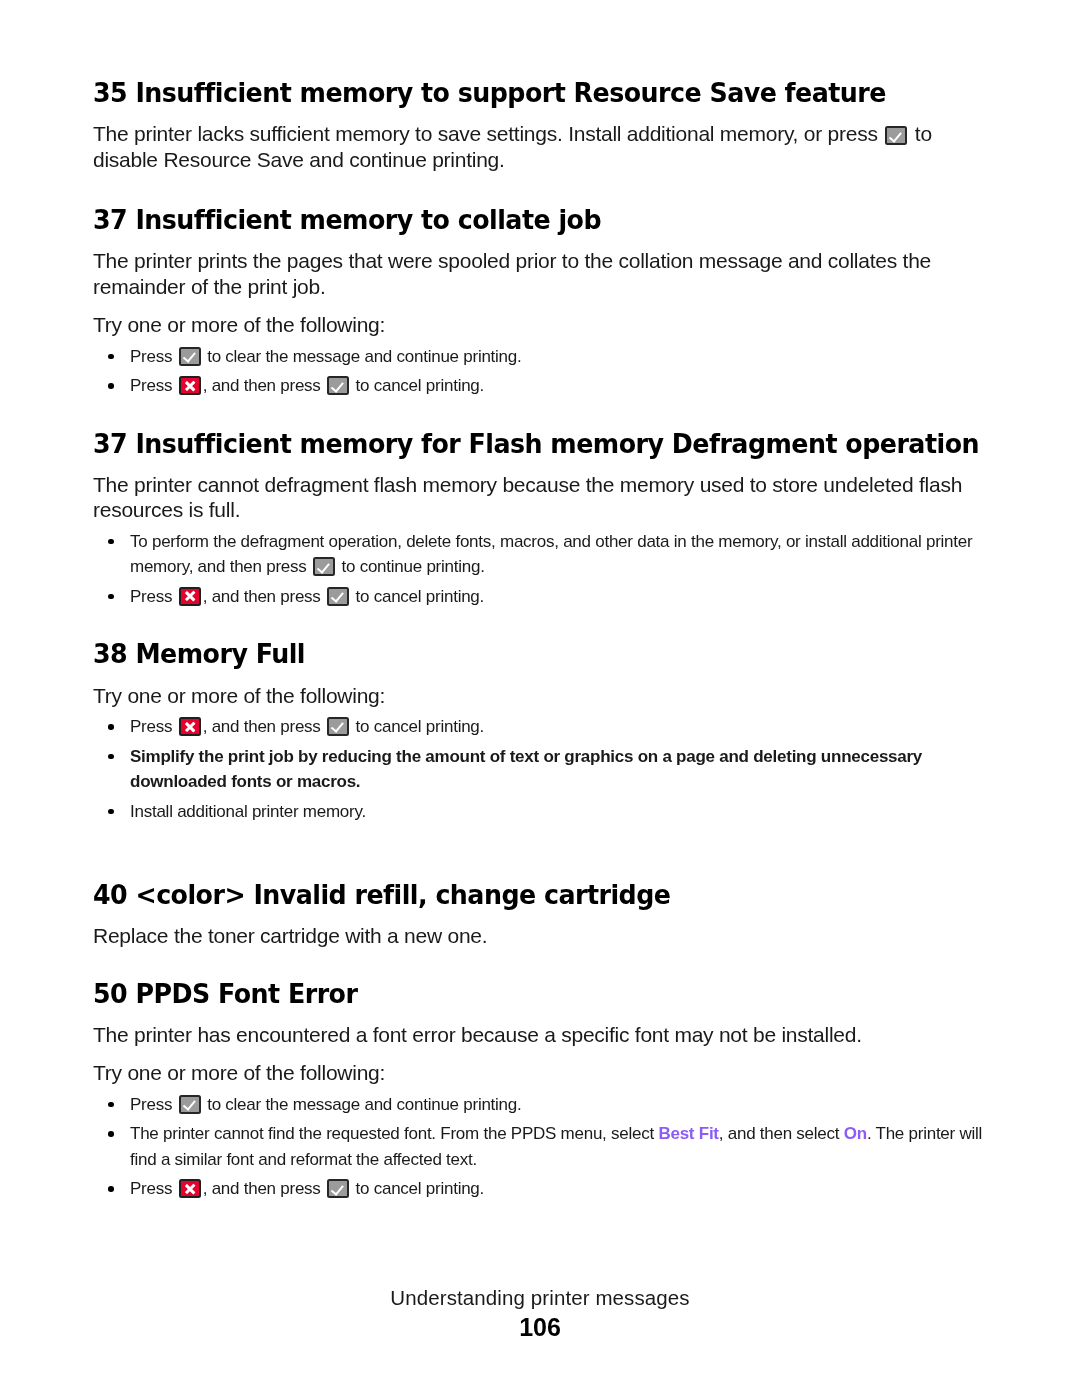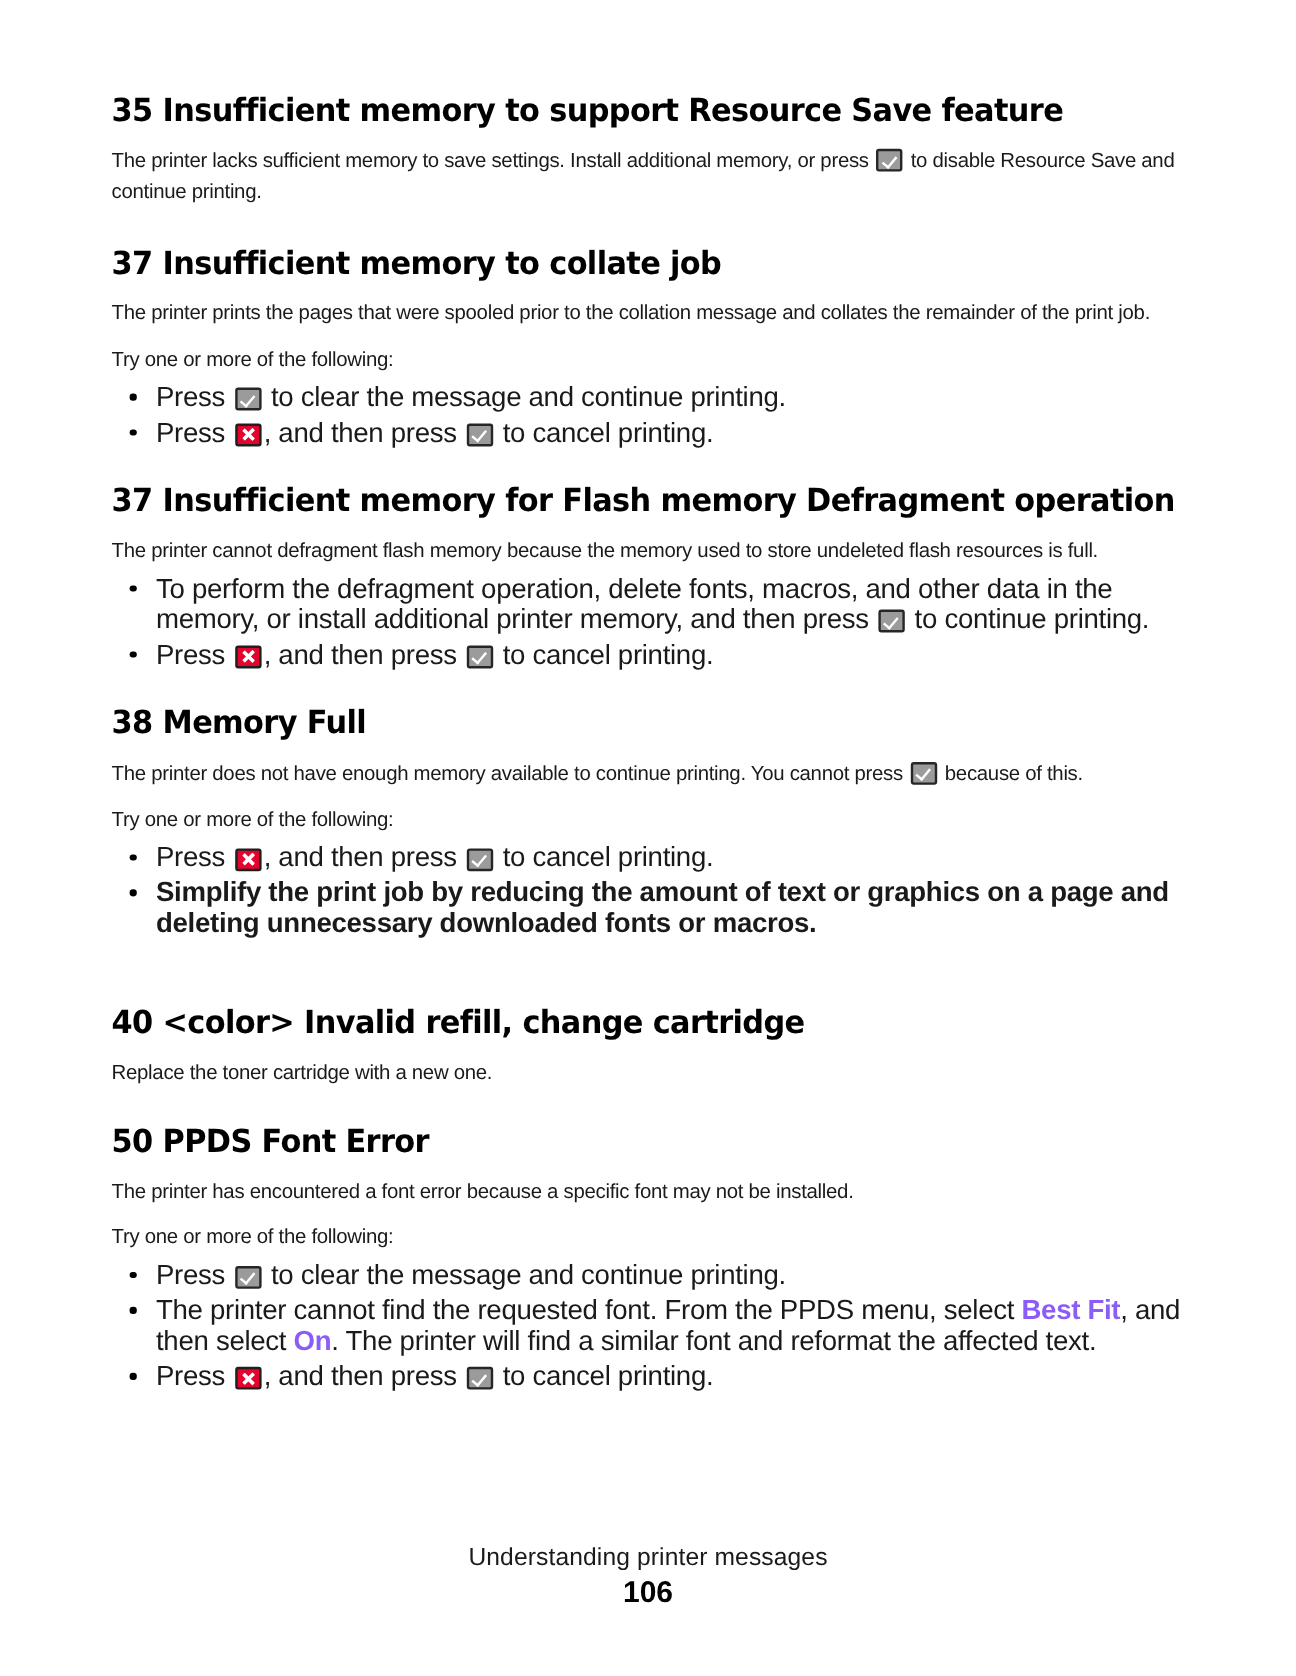--- a/index.html
+++ b/index.html
@@ -50,42 +50,42 @@
     transform-origin: left center;
     white-space: nowrap;
   }
 
   .sec { margin: 0; }
   .gap-after-head { height: 14px; }
 
   
   p.body-text {
     font-family: "Liberation Sans", sans-serif;
-    font-size: 17px;
+    font-size: 21px;
     line-height: 25.5px;
     margin: 0;
     padding: 0;
     color: #1a1a1a;
     letter-spacing: -0.25px;
     text-align: left;
   }
   p.body-text + p.body-text { margin-top: 13px; }
 
   
   ul.bullets {
     list-style: none;
     margin: 6px 0 0 0;
     padding: 0;
   }
   ul.bullets li {
     position: relative;
     padding-left: 27px;
     margin: 0 0 0 10px;
     font-family: "Liberation Sans", sans-serif;
-    font-size: 23px;
+    font-size: 17px;
     line-height: 25.5px;
     color: #1a1a1a;
     letter-spacing: -0.25px;
   }
   ul.bullets li + li { margin-top: 4px; }
   ul.bullets li .bullet-dot {
     position: absolute;
     left: 5px;
     top: 10px;
     width: 5.5px;
@@ -200,25 +200,25 @@
         <li><span class="bullet-dot"></span><span>To perform the defragment operation, delete fonts, macros, and other data in the memory, or install additional printer memory, and then press </span><span class="key-icon key-check"></span><span> to continue printing.</span></li>
         <li><span class="bullet-dot"></span><span>Press </span><span class="key-icon key-x"></span><span>, and then press </span><span class="key-icon key-check"></span><span> to cancel printing.</span></li>
       </ul>
     </div>
 
     <div style="height:30px"></div>
 
     <div class="sec">
       <h2 class="section-heading">38 Memory Full</h2>
       <div class="gap-after-head"></div>
-      <p class="body-text"><span>The printer does not have enough memory available to continue printing. You cannot press </span><span class="key-icon key-check"></span><span> because of this.</span></p>
       <p class="body-text">Try one or more of the following:</p>
       <ul class="bullets">
         <li><span class="bullet-dot"></span><span>Press </span><span class="key-icon key-x"></span><span>, and then press </span><span class="key-icon key-check"></span><span> to cancel printing.</span></li>
         <li class="tight"><span class="bullet-dot"></span><span>Simplify the print job by reducing the amount of text or graphics on a page and deleting unnecessary downloaded fonts or macros.</span></li>
+        <li><span class="bullet-dot"></span><span>Install additional printer memory.</span></li>
       </ul>
     </div>
 
     <div style="height:29px"></div>
 
 
     <div style="height:27px"></div>
 
     <div class="sec">
       <h2 class="section-heading">40 &lt;color&gt; Invalid refill, change cartridge</h2>

